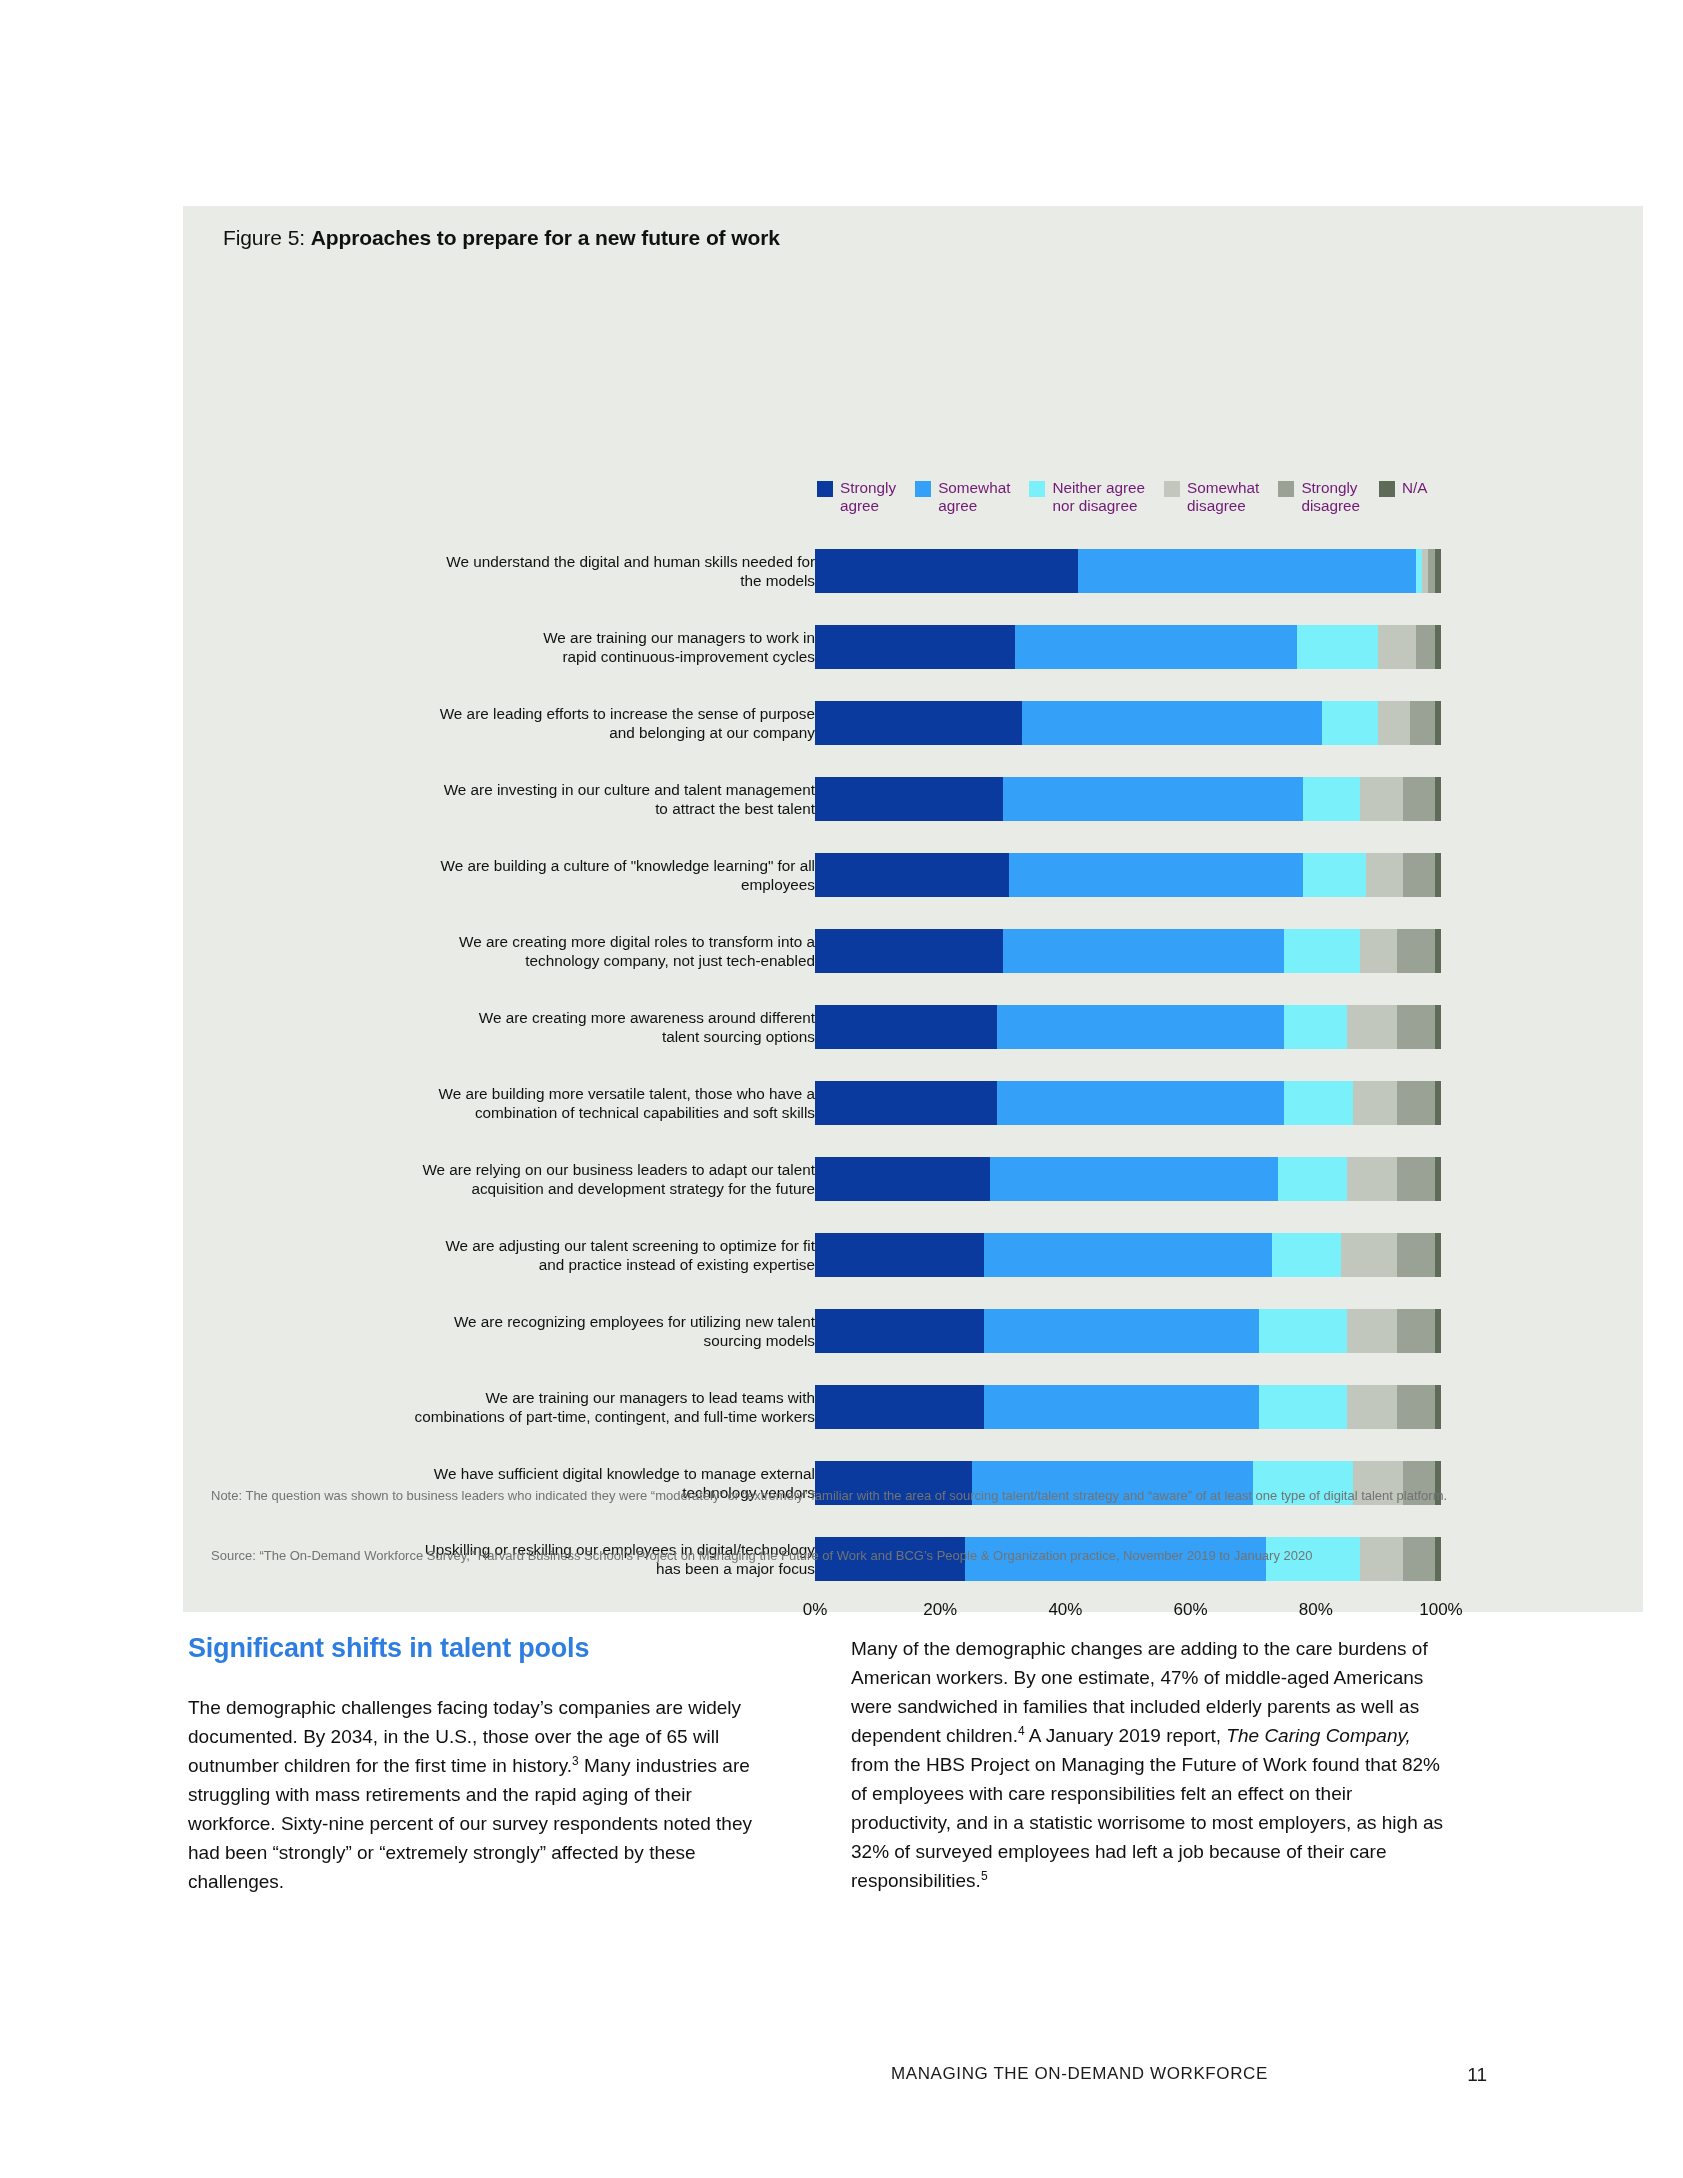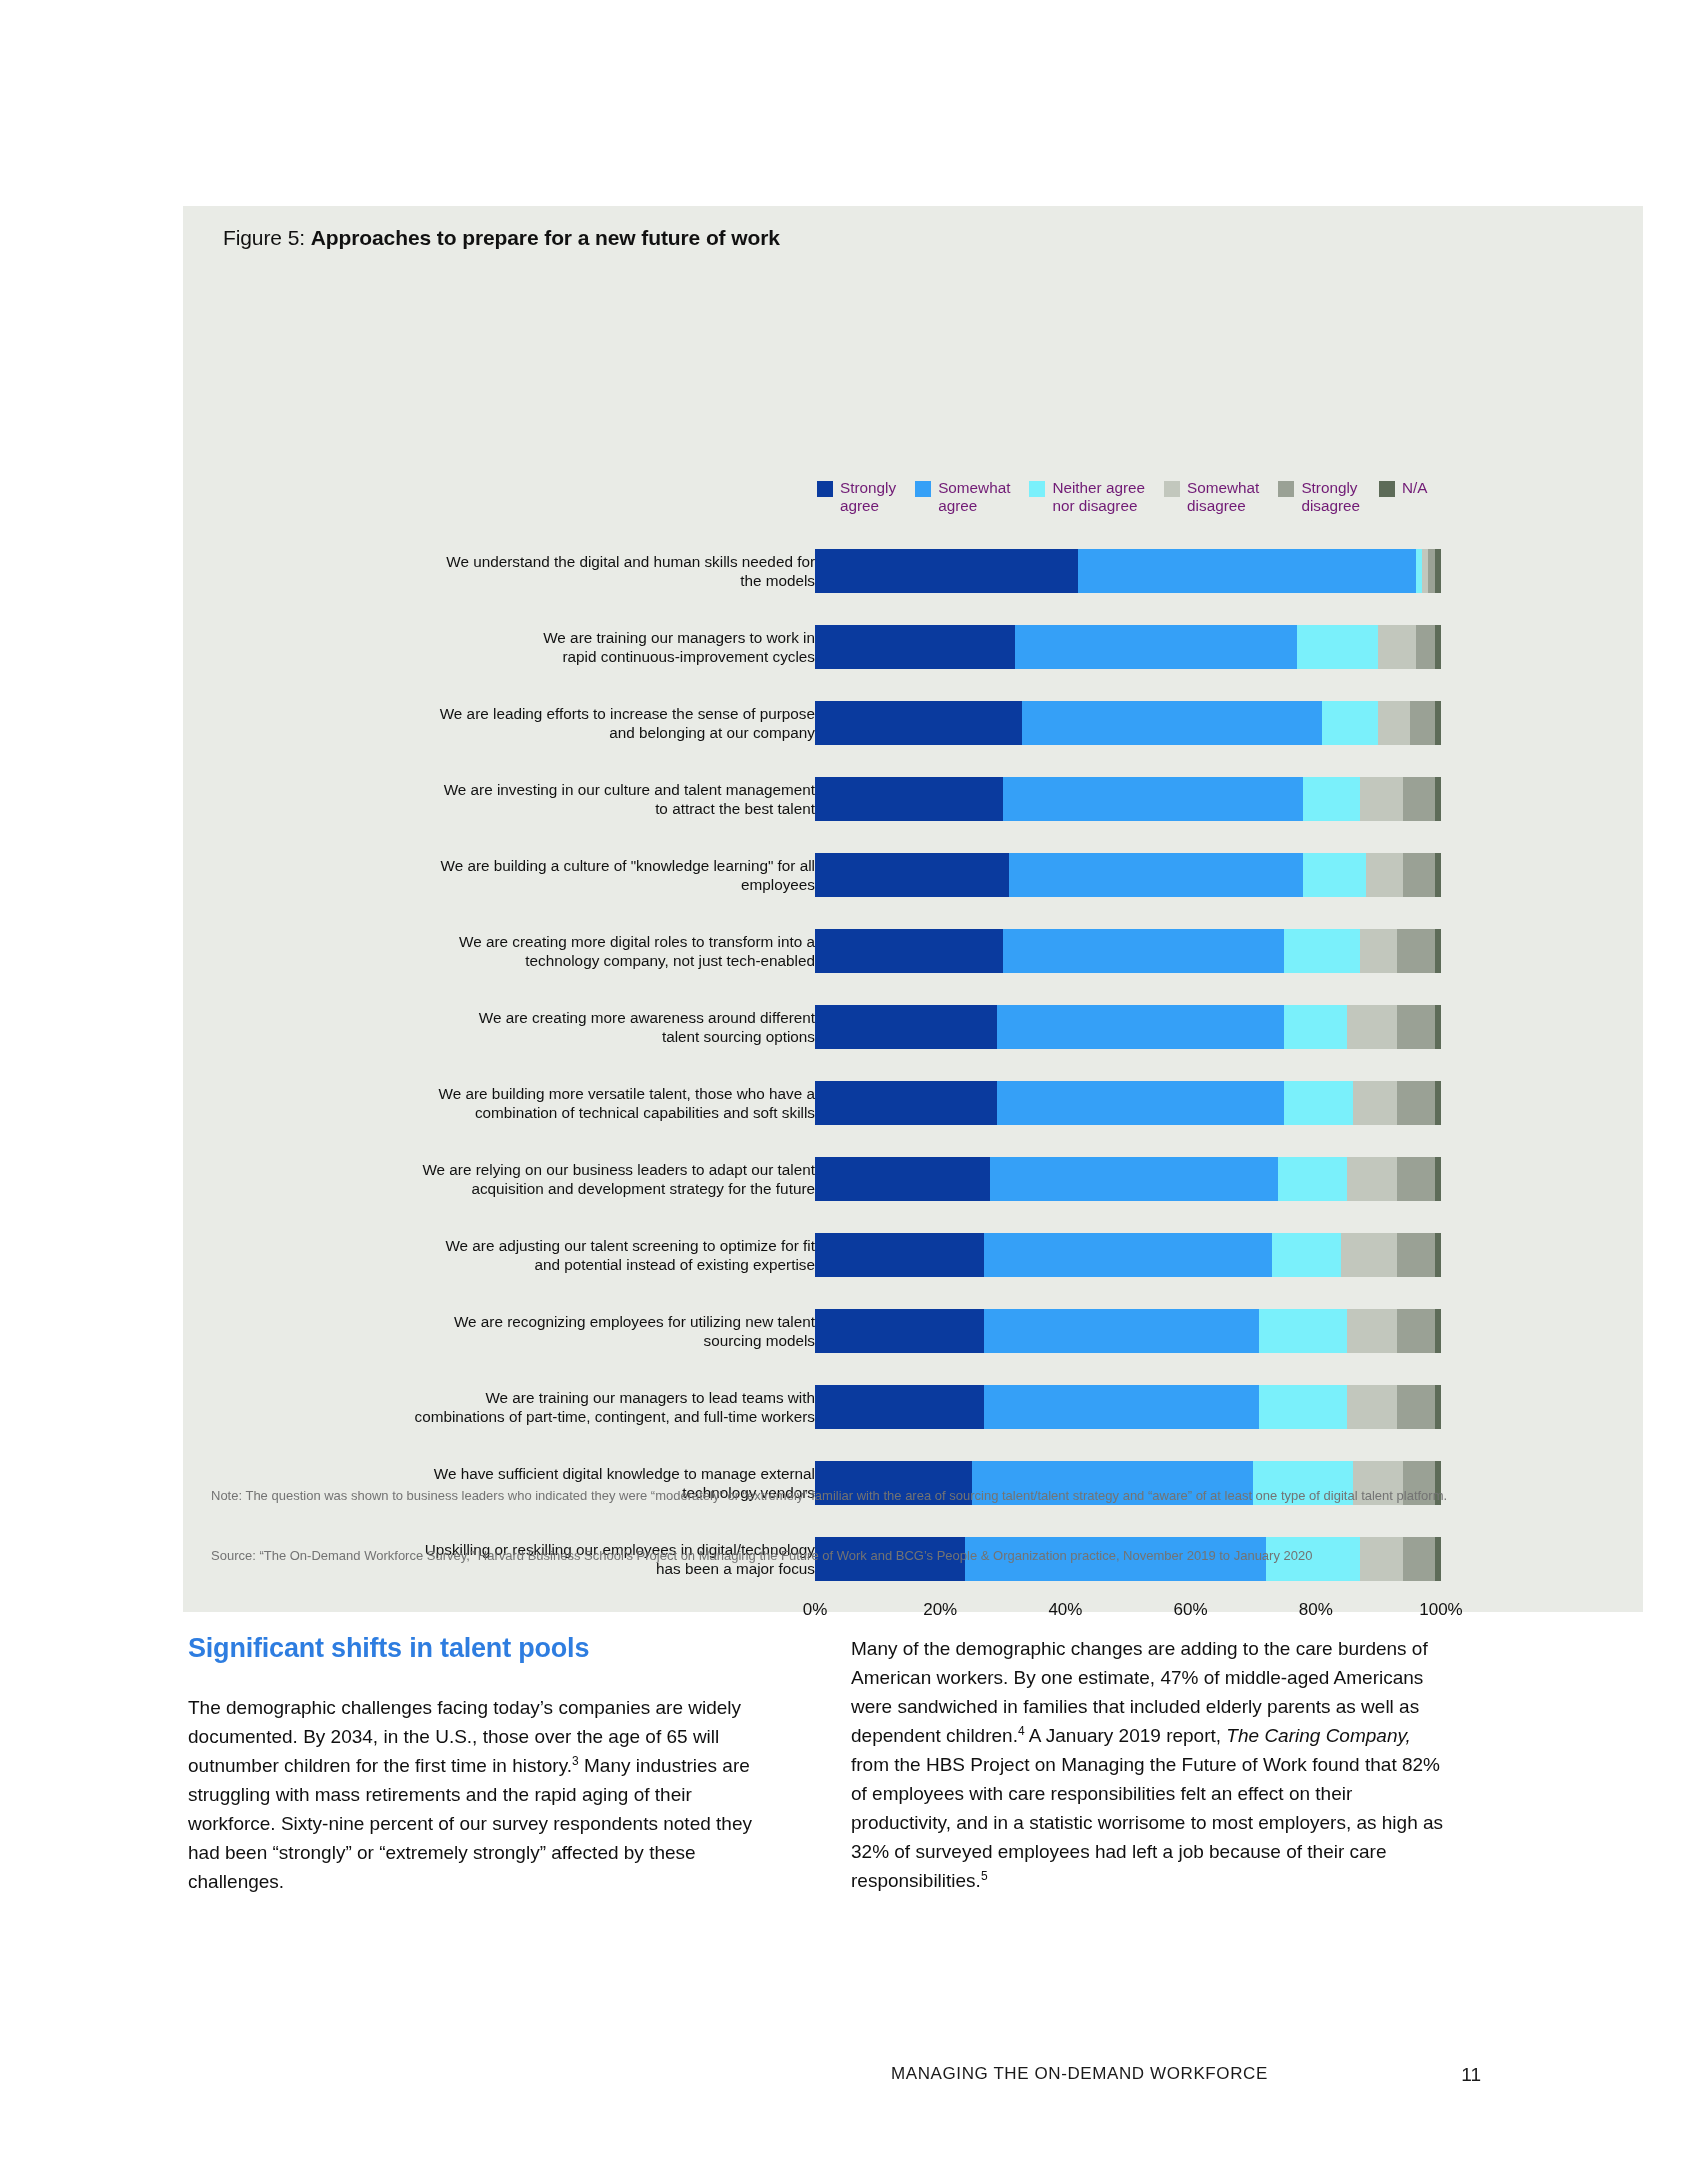--- a/index.html
+++ b/index.html
@@ -151,21 +151,21 @@
     position:absolute;
     left:703px;
     top:0;
     font-size:17px;
     letter-spacing:0.6px;
     color:#1a1a1a;
     white-space:nowrap;
   }
   .footer-page{
     position:absolute;
-    right:14px;
+    right:8px;
     top:0;
     font-size:19px;
     color:#1a1a1a;
   }
 </style>
 </head>
 <body>
 
 <div class="figure-panel">
 
@@ -328,21 +328,21 @@
           <div class="seg" style="background: rgb(53, 160, 247); width: 46%;"></div>
           <div class="seg" style="background: rgb(122, 240, 251); width: 11%;"></div>
           <div class="seg" style="background: rgb(194, 199, 189); width: 8%;"></div>
           <div class="seg" style="background: rgb(154, 161, 149); width: 6%;"></div>
           <div class="seg" style="background: rgb(93, 107, 88); width: 1%;"></div>
         </div>
       </div>
       <div class="chart-row">
         <div class="row-label">
           <div>We are adjusting our talent screening to optimize for fit</div>
-          <div>and potential instead of existing expertise</div>
+          <div>and practice instead of existing expertise</div>
         </div>
         <div class="bar">
           <div class="seg" style="background: rgb(10, 58, 158); width: 27%;"></div>
           <div class="seg" style="background: rgb(53, 160, 247); width: 46%;"></div>
           <div class="seg" style="background: rgb(122, 240, 251); width: 11%;"></div>
           <div class="seg" style="background: rgb(194, 199, 189); width: 9%;"></div>
           <div class="seg" style="background: rgb(154, 161, 149); width: 6%;"></div>
           <div class="seg" style="background: rgb(93, 107, 88); width: 1%;"></div>
         </div>
       </div>

